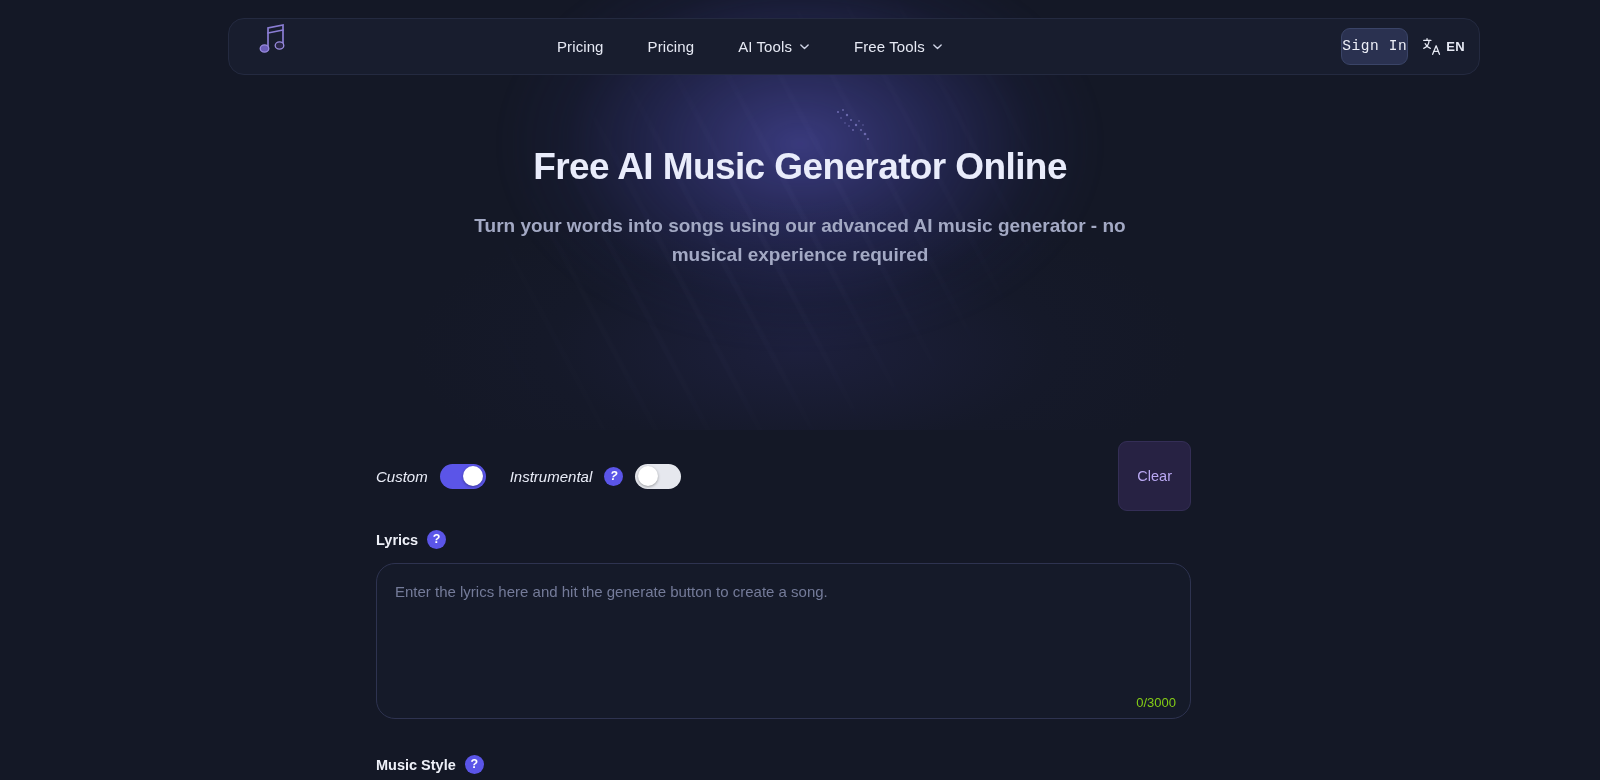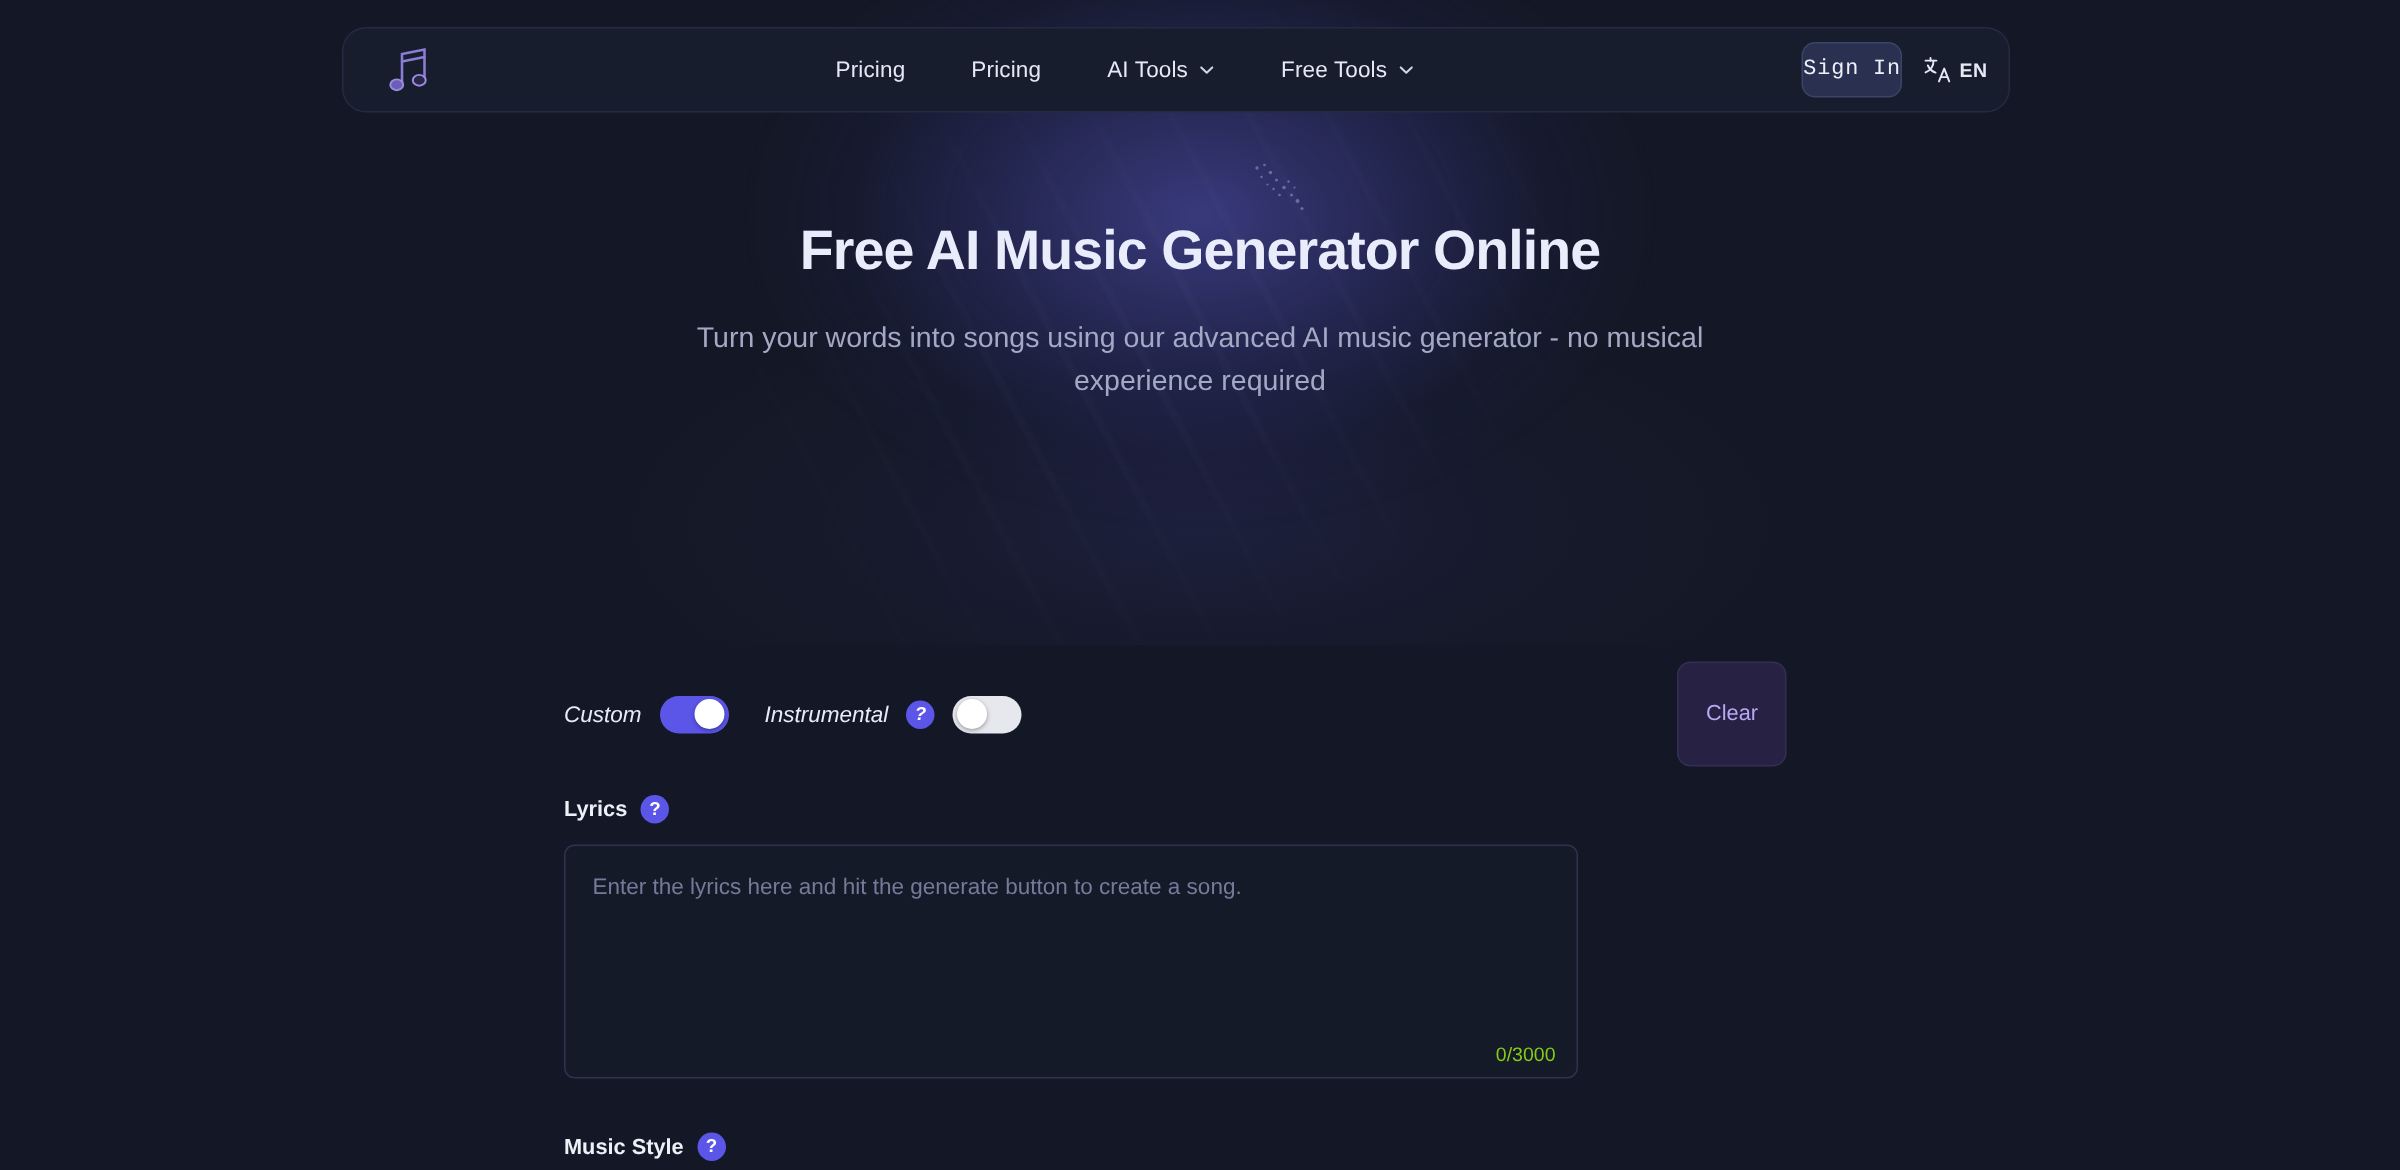--- a/index.html
+++ b/index.html
@@ -79,27 +79,26 @@
     width: 46px;
     height: 40px;
     opacity: .75;
   }
 
   
   .navbar {
     position: absolute;
     left: 228px;
     top: 18px;
-    width: 1112px;
+    width: 1252px;
     height: 57px;
     background: #181d2e;
     border: 1px solid #242a40;
     border-radius: 16px;
     display: flex;
-    align-items: center;
     z-index: 20;
   }
   .logo {
     width: 48px;
     height: 40px;
     margin-left: 20px;
     display: flex;
     align-items: center;
     justify-content: center;
   }
@@ -170,21 +169,21 @@
     letter-spacing: -0.6px;
     color: #e9ecfb;
     line-height: 1.16;
   }
   .hero p {
     margin: 22px auto 0;
     width: 700px;
     font-size: 19px;
     line-height: 1.55;
     color: #a3a9c4;
-    font-weight: 400;
+    font-weight: 700;
   }
 
   
   .panel {
     position: absolute;
     left: 376px;
     top: 458px;
     width: 815px;
     z-index: 10;
   }
@@ -262,25 +261,25 @@
     align-items: center;
     gap: 9px;
     margin-top: 36px;
     font-size: 14.5px;
     font-weight: 700;
     color: #eef0f8;
   }
 
   .lyrics-box {
     margin-top: 14px;
-    width: 676px;
+    width: 815px;
     height: 156px;
     background: #151a29;
     border: 1px solid #2e3350;
-    border-radius: 7px;
+    border-radius: 19px;
     position: relative;
     cursor: text;
   }
   .lyrics-ph {
     position: absolute;
     left: 18px;
     top: 17px;
     right: 18px;
     font-size: 15px;
     color: #747b99;

